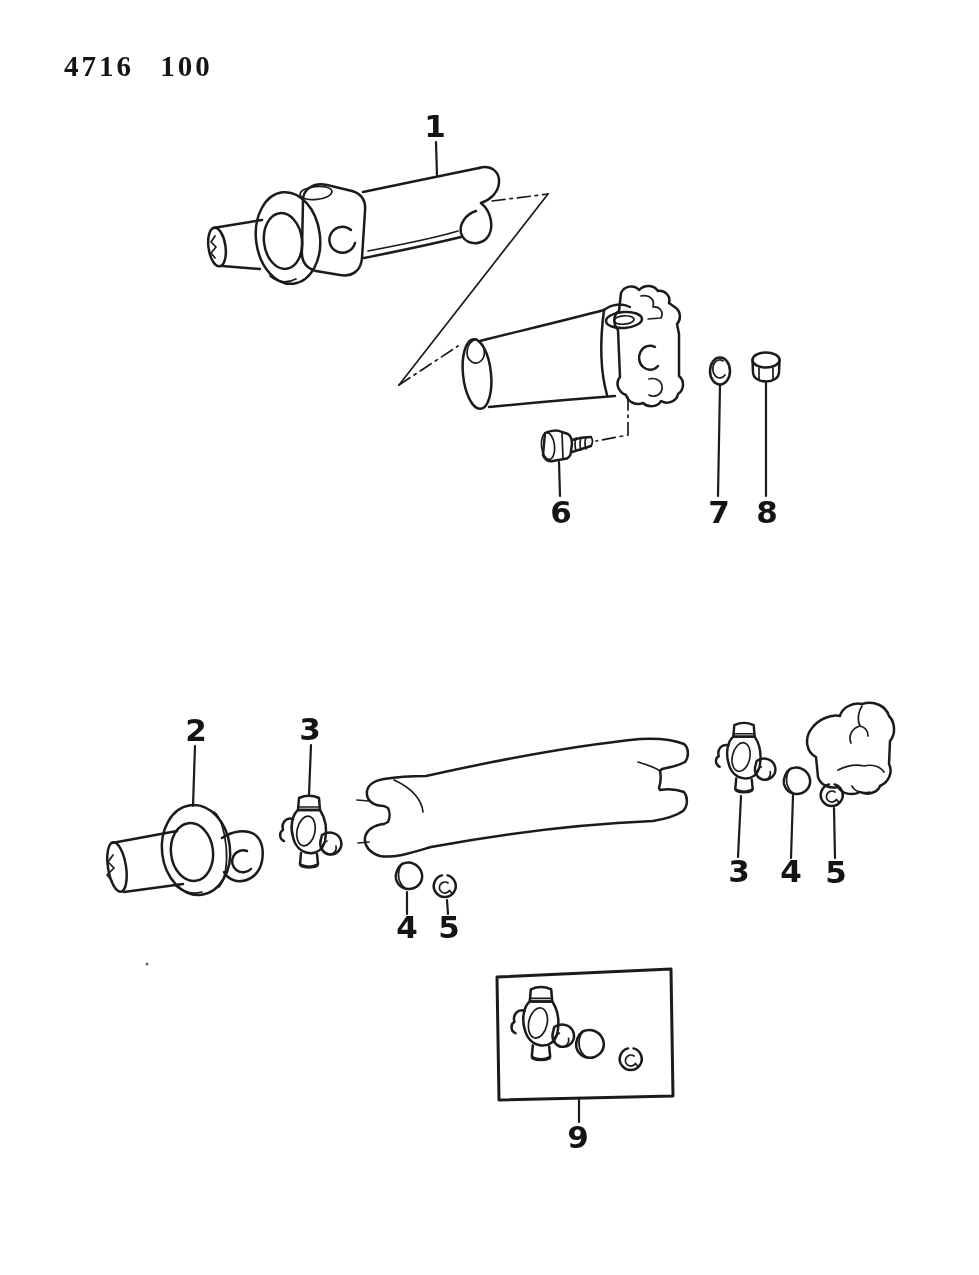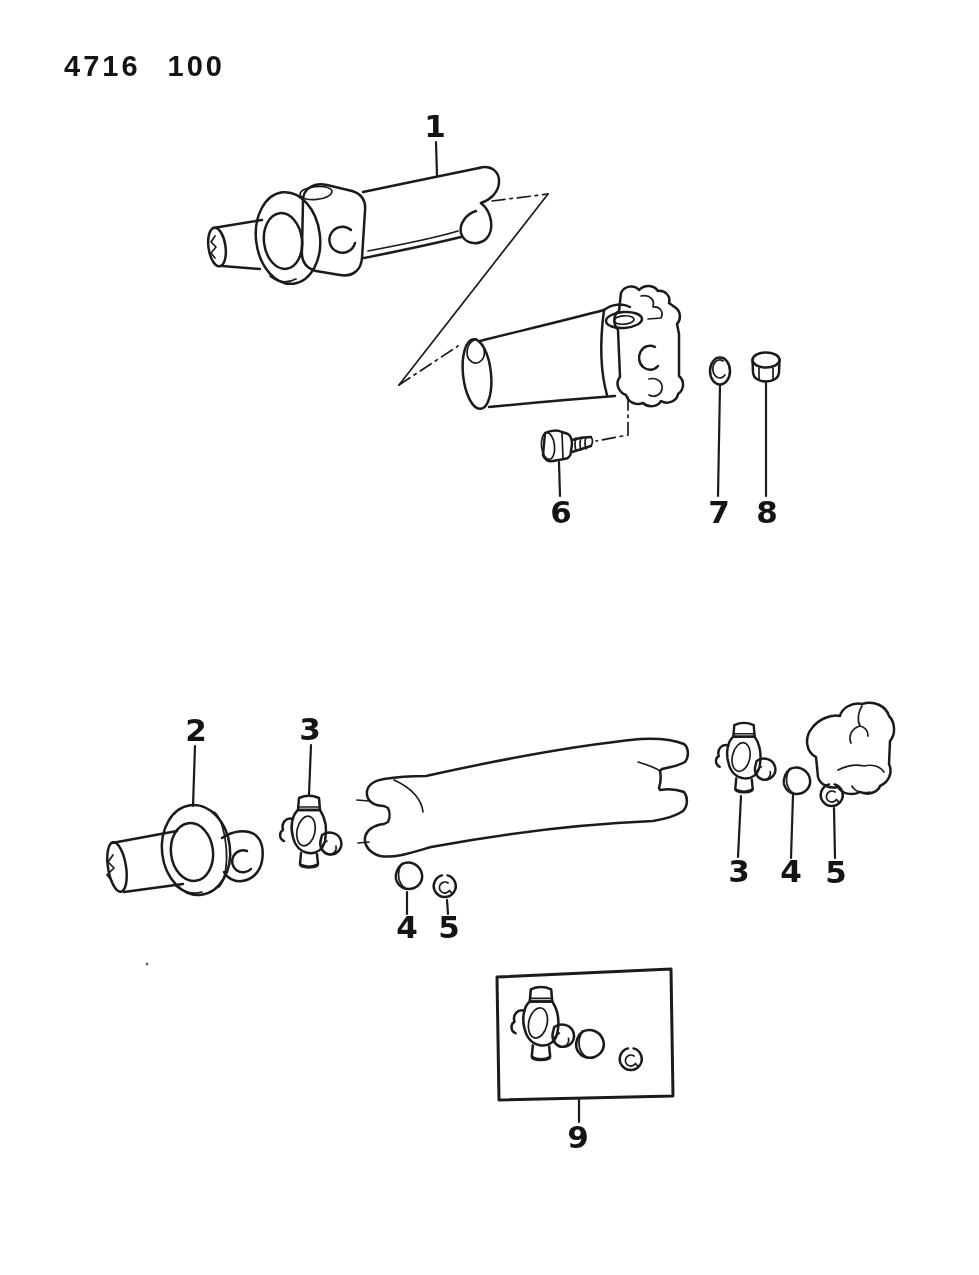--- a/index.html
+++ b/index.html
@@ -1,18 +1,18 @@
 <!DOCTYPE html>
 <html><head>
 <meta charset="utf-8">
 <style>
   html,body{margin:0;padding:0;background:#ffffff;}
   .canvas{position:relative;width:979px;height:1275px;background:#ffffff;overflow:hidden;
           font-family:"DejaVu Sans",sans-serif;}
-  .fig-code{position:absolute;left:64px;top:50px;font-family:Liberation Sans, sans-serif;
+  .fig-code{position:absolute;left:64px;top:50px;font-family:Liberation Serif, serif;
             font-weight:bold;font-size:29px;color:#141414;letter-spacing:3px;word-spacing:16px;}
   svg{position:absolute;left:0;top:0;}
   .ln{fill:none;stroke:#1b1b1b;stroke-width:2.5;stroke-linecap:round;stroke-linejoin:round;}
   .thin{stroke-width:1.7;}
   .thick{stroke-width:3;}
   .lead{stroke-width:2.2;}
   .dd{stroke-dasharray:13 5 2.5 5;}
   .callout{font-family:"DejaVu Sans",sans-serif;font-weight:bold;font-size:31px;
            fill:#141414;text-anchor:middle;}
 </style>

